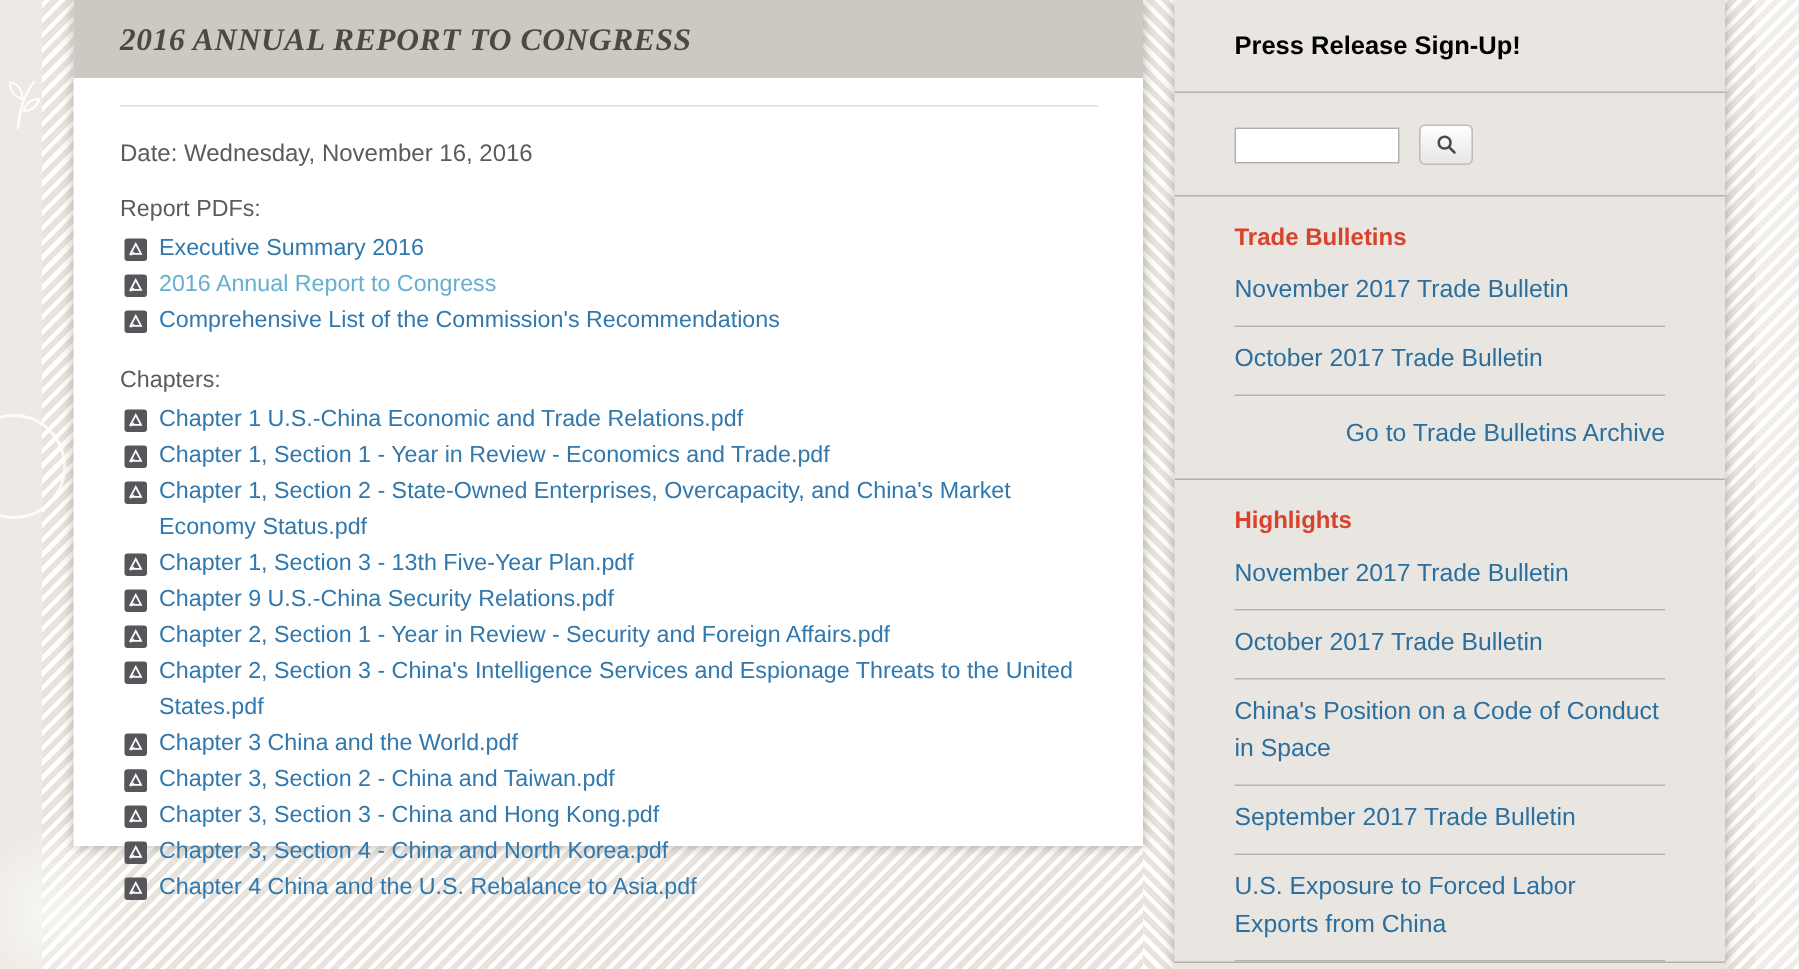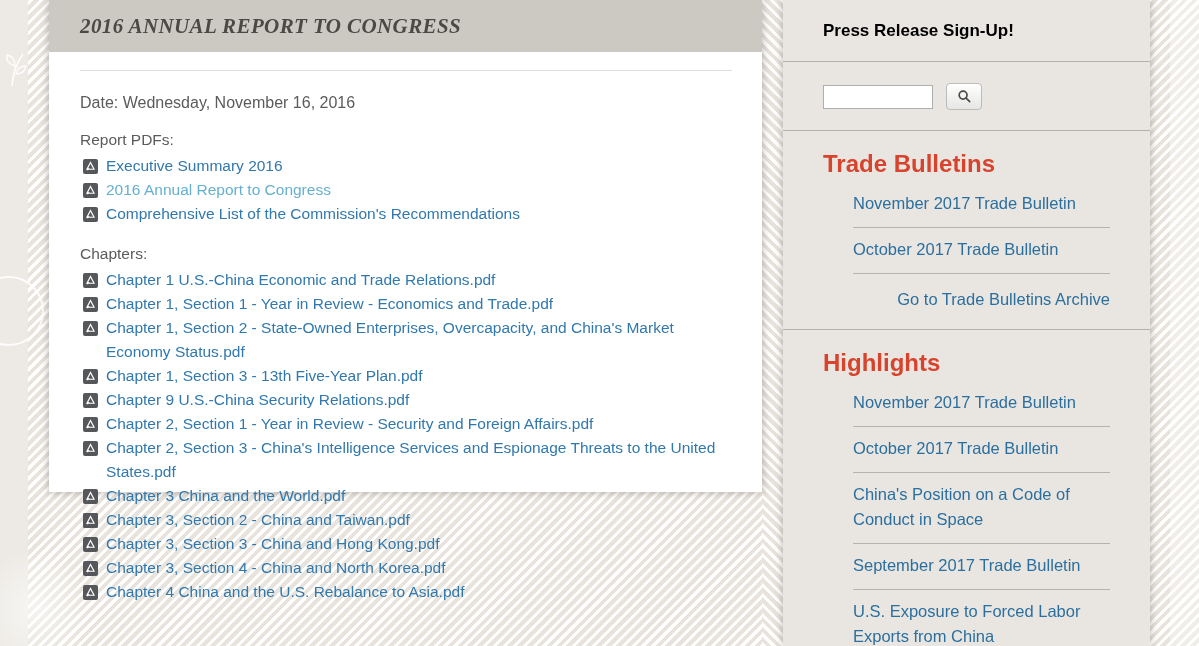--- a/index.html
+++ b/index.html
@@ -30,21 +30,21 @@
     position:absolute;left:762px;top:0;width:21px;height:646px;
     background:repeating-linear-gradient(45deg,#ffffff 0,#ffffff 3px,#e8e3dc 3px,#e8e3dc 7px);
   }
   .right-overlay{
     position:absolute;left:1170px;top:0;width:29px;height:646px;
     background:rgba(255,255,255,.4);
   }
 
   
   .main-col{
-    position:absolute;left:49px;top:0;width:713px;height:492px;background:#ffffff;
+    position:absolute;left:49px;top:0;width:713px;height:564px;background:#ffffff;
     box-shadow:0 0 8px rgba(90,85,75,.45);
   }
   .banner{
     height:52px;background:#ccc8c2;display:flex;align-items:center;padding:0 31px;box-sizing:border-box;
   }
   .banner h1{
     margin:0;font-family:"Liberation Serif","DejaVu Serif",serif;
     font-style:italic;font-weight:bold;font-size:21px;letter-spacing:.4px;color:#4c4944;
   }
   .article{padding:0 30px 24px 31px;color:#5b5b5d;}
@@ -74,24 +74,24 @@
   .search-input{
     width:100px;height:22px;border:1px solid #aeaeac;background:#fff;vertical-align:middle;
     font-size:13px;padding:0 4px;outline:none;
   }
   .search-btn{
     width:36px;height:27px;margin-left:9px;vertical-align:middle;cursor:pointer;
     border:1px solid #bcbcba;border-radius:4px;background:linear-gradient(#ffffff,#e6e6e4);
     display:inline-flex;align-items:center;justify-content:center;
   }
   .sb-head{
-    margin:19px 0 4px 0;font-size:24px;font-weight:bold;color:#d7432c;
+    margin:19px 0 4px 0;font-size:16px;font-weight:bold;color:#d7432c;
   }
   .sb-row{
-    padding:9px 0 11px 0;border-bottom:1px solid #b5b3b0;line-height:24px;margin-left:30px;
+    padding:9px 0 11px 0;border-bottom:1px solid #b5b3b0;line-height:24px;
   }
   .sb-row:last-child{border-bottom:none;}
   .sb-row a{color:#2b6f9f;font-size:16.5px;text-decoration:none;cursor:pointer;}
   .sb-archive{text-align:right;padding:13px 0 17px 0;line-height:24px;}
   .sb-archive a{color:#2b6f9f;font-size:16.5px;text-decoration:none;cursor:pointer;}
 </style>
 </head>
 <body>
 
 <div class="stage">

